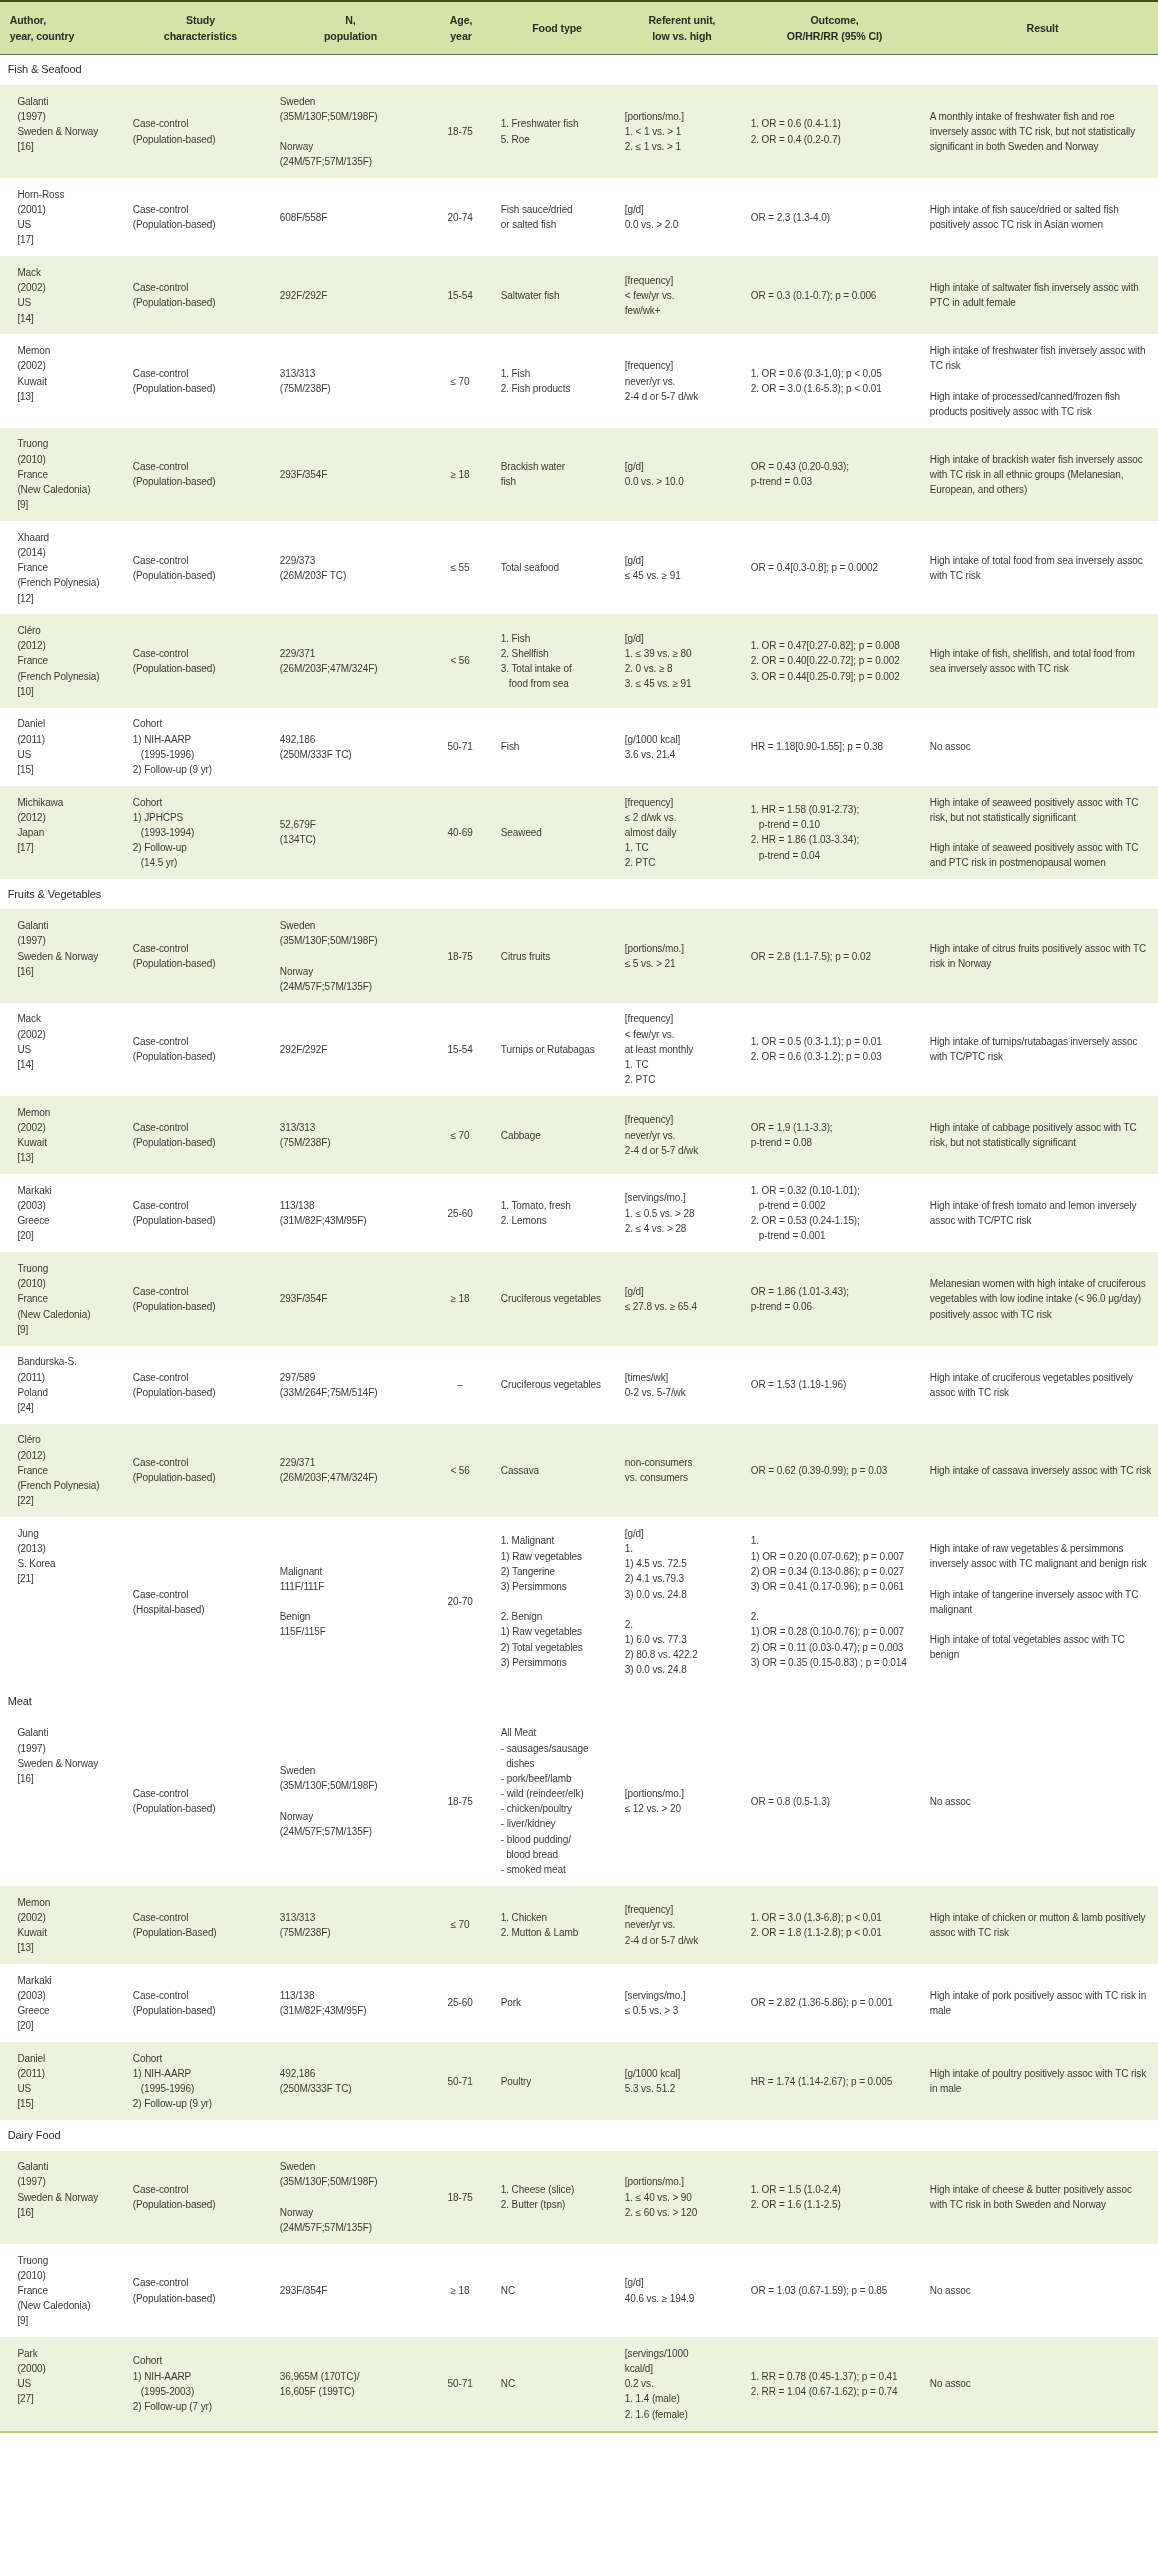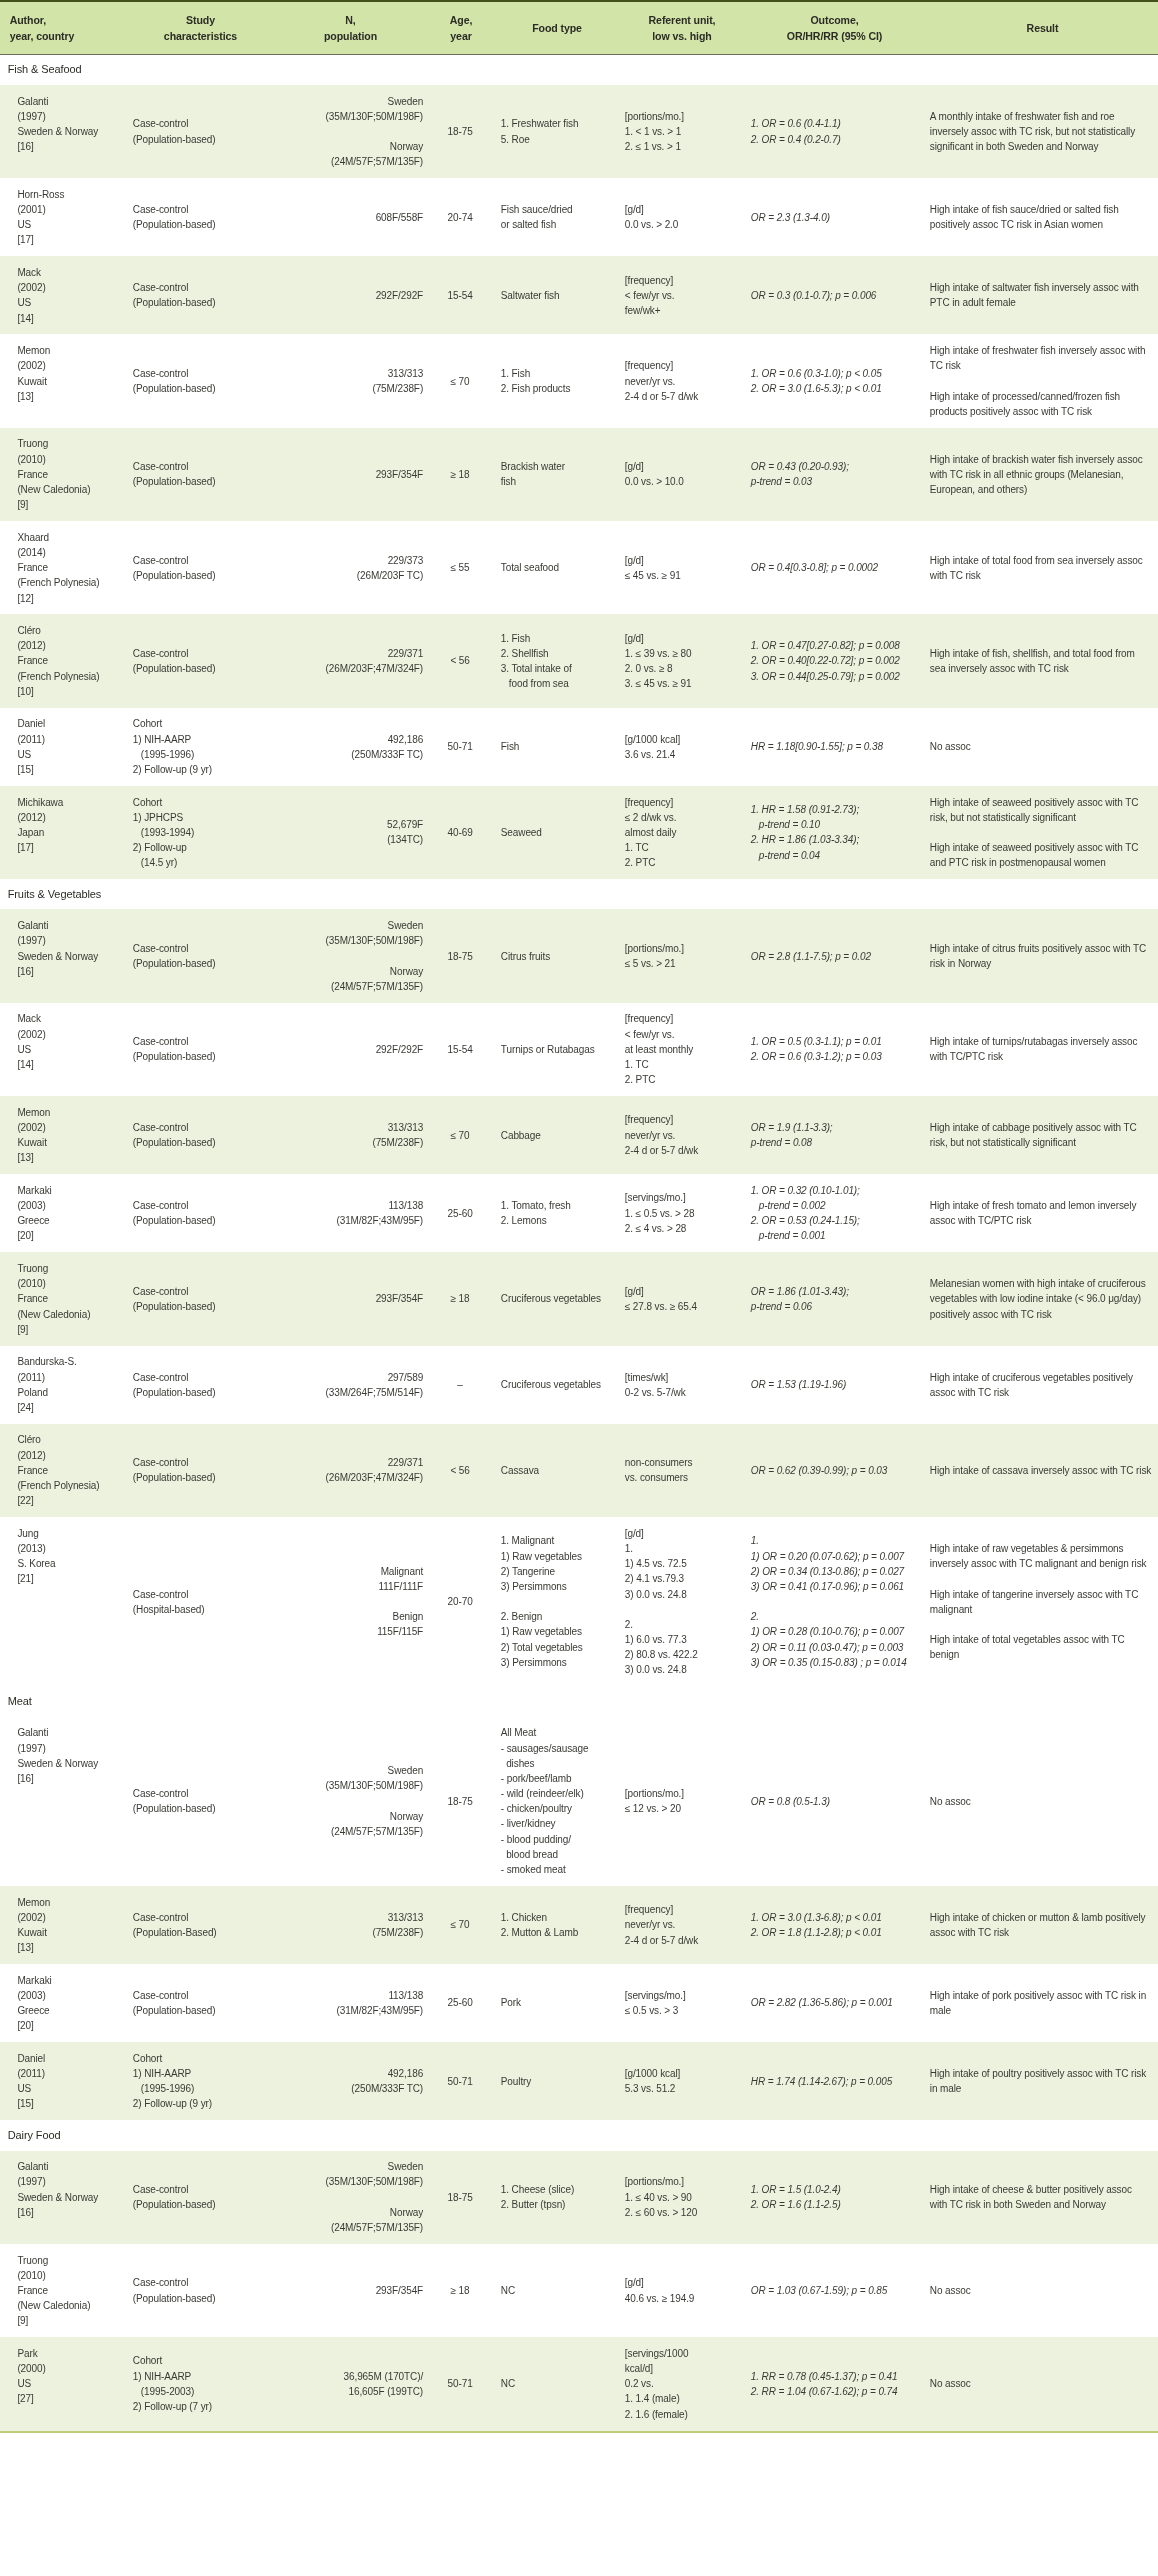--- a/index.html
+++ b/index.html
@@ -49,22 +49,22 @@
   tr.section-row td{
     background:#fff;
     font-size:11px;
     padding:6.8px 7.7px 6.8px 7.7px;
     color:#2c2c26;
   }
   tr.row-tint td{background:var(--row-tint);}
   tr.row-plain td{background:var(--row-plain);}
   td.col-author{vertical-align:top;padding-left:17.4px;}
   td.col-age{text-align:center;margin-top:44px;}
-  td.col-n{padding-right:3.9px;text-align:right;}
-  td.col-outcome{padding-right:3.9px;font-style:italic;}
+  td.col-n{padding-right:3.9px;}
+  td.col-outcome{padding-right:3.9px;}
   td.col-result{padding-right:9.7px;}
 </style>
 </head>
 <body>
 
 <table>
   <colgroup>
     <col style="width:127px">
       <col style="width:147px">
       <col style="width:153px">

